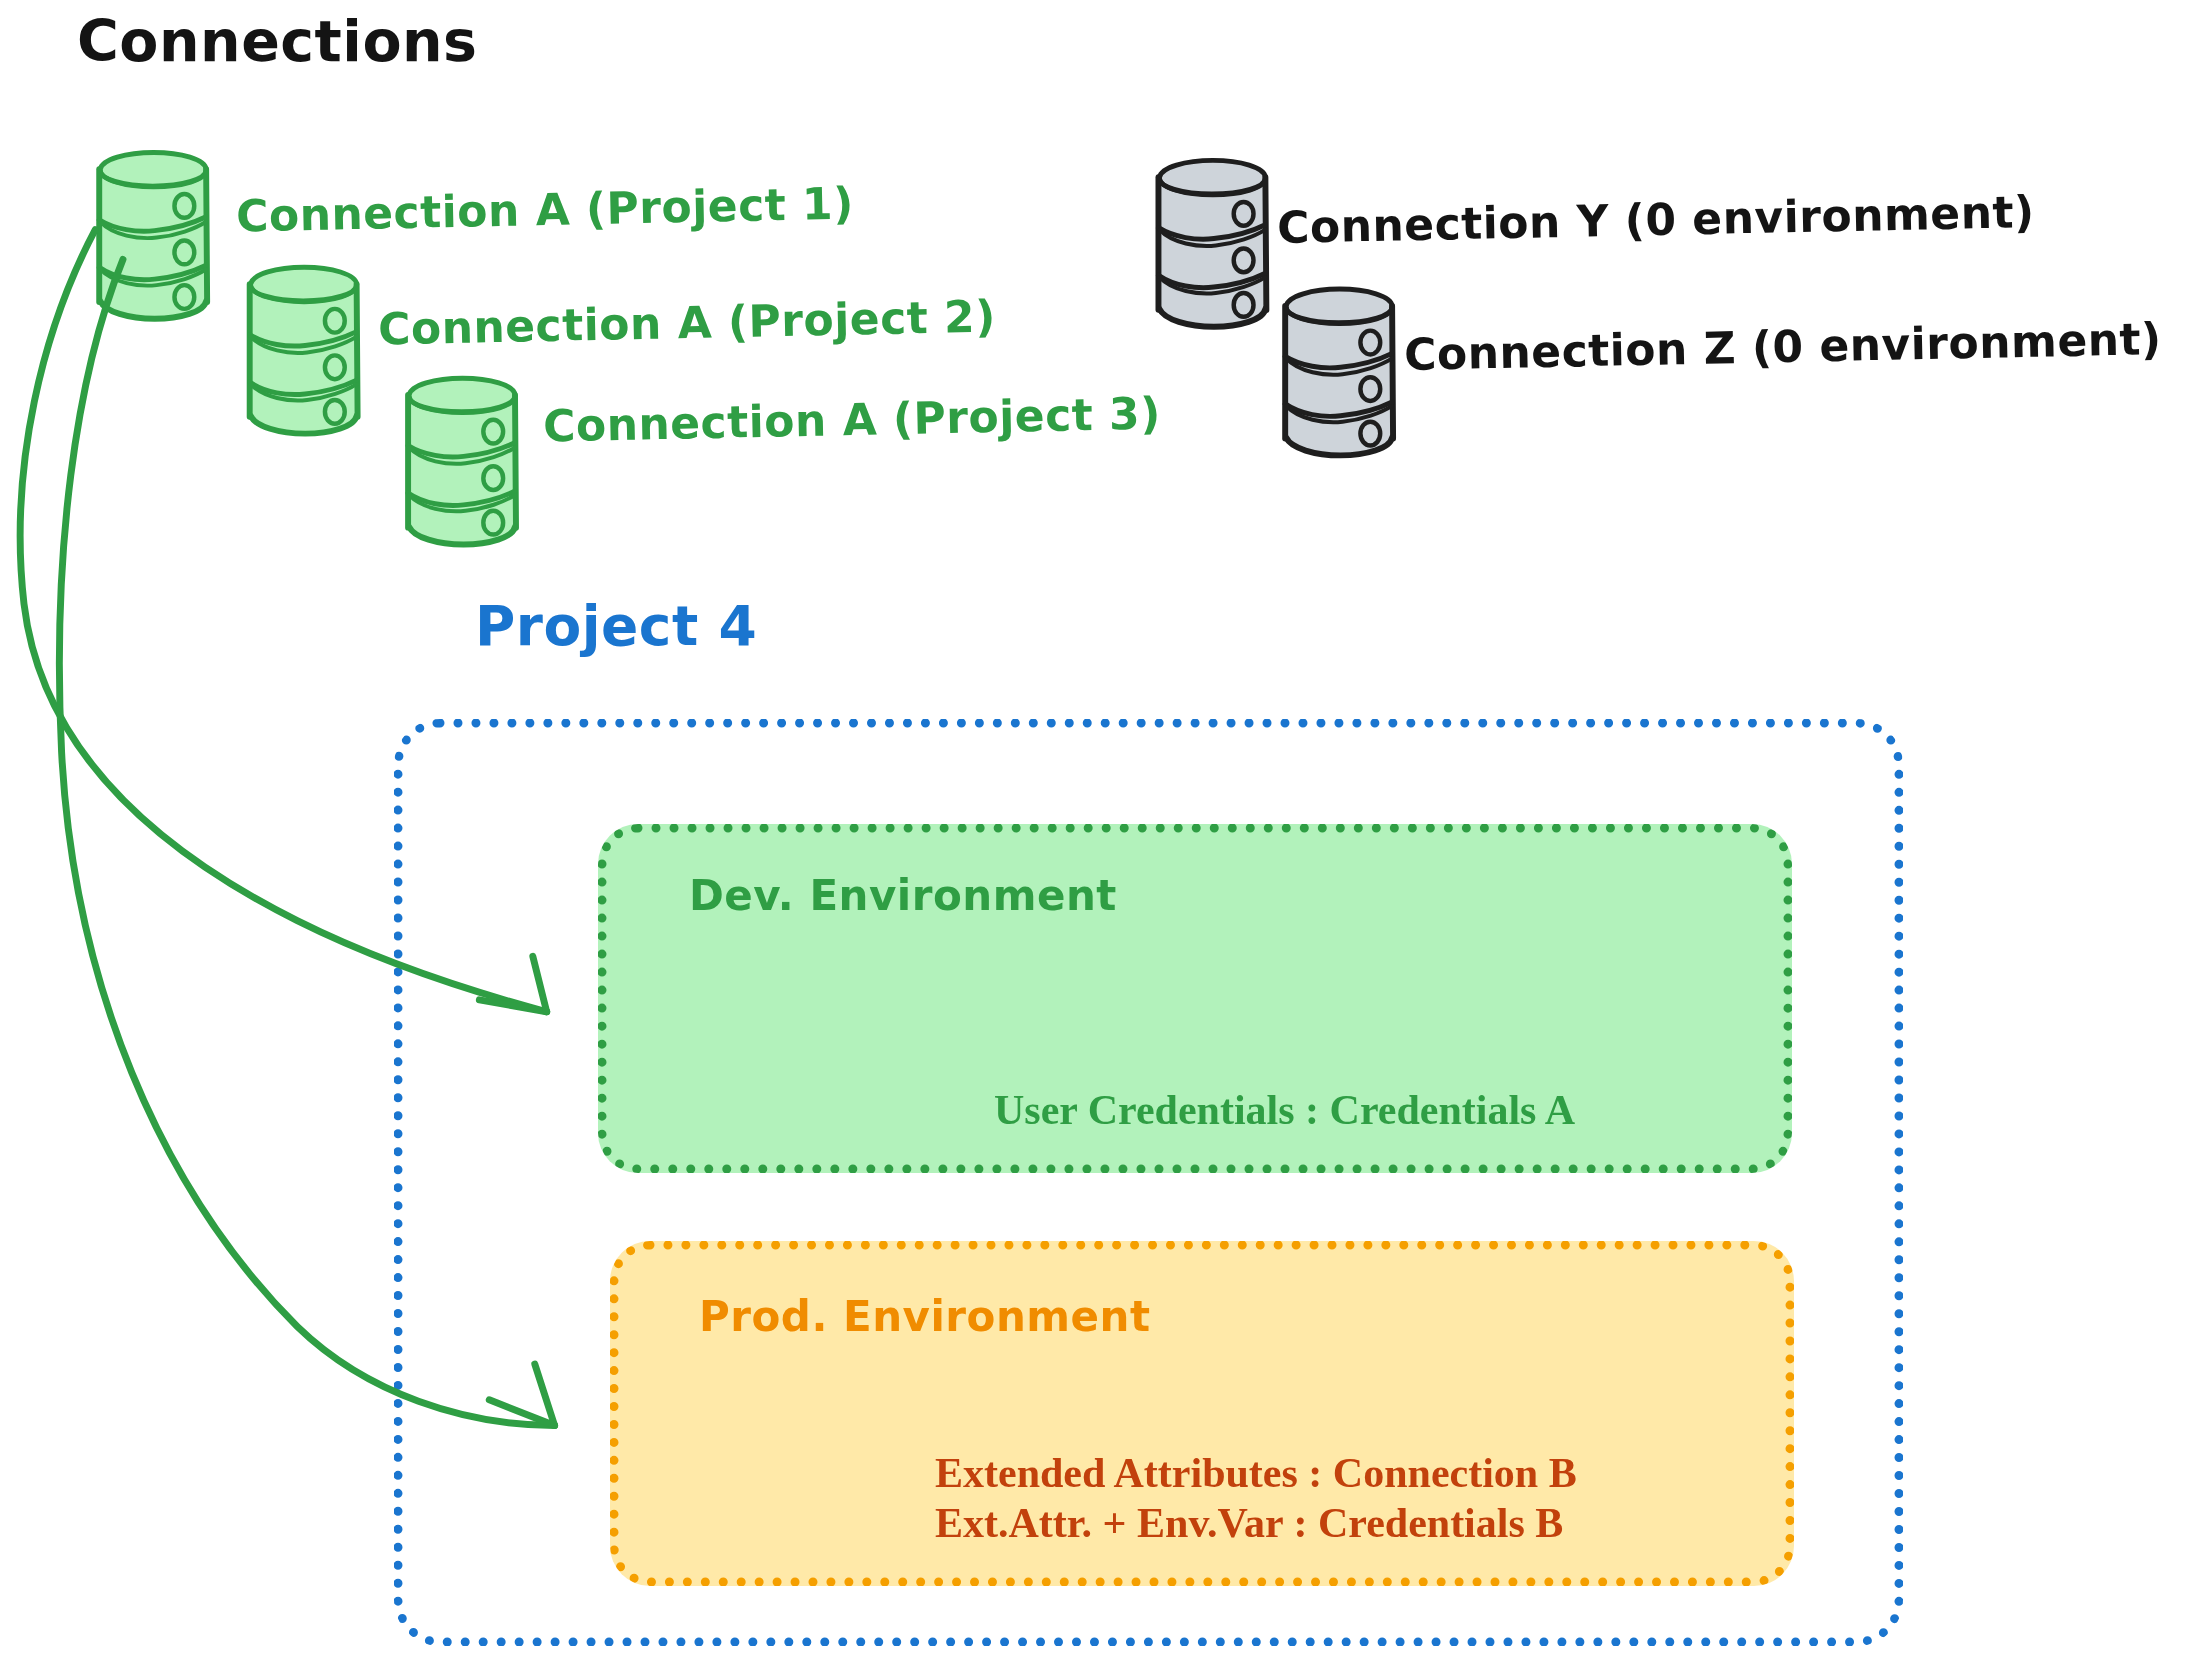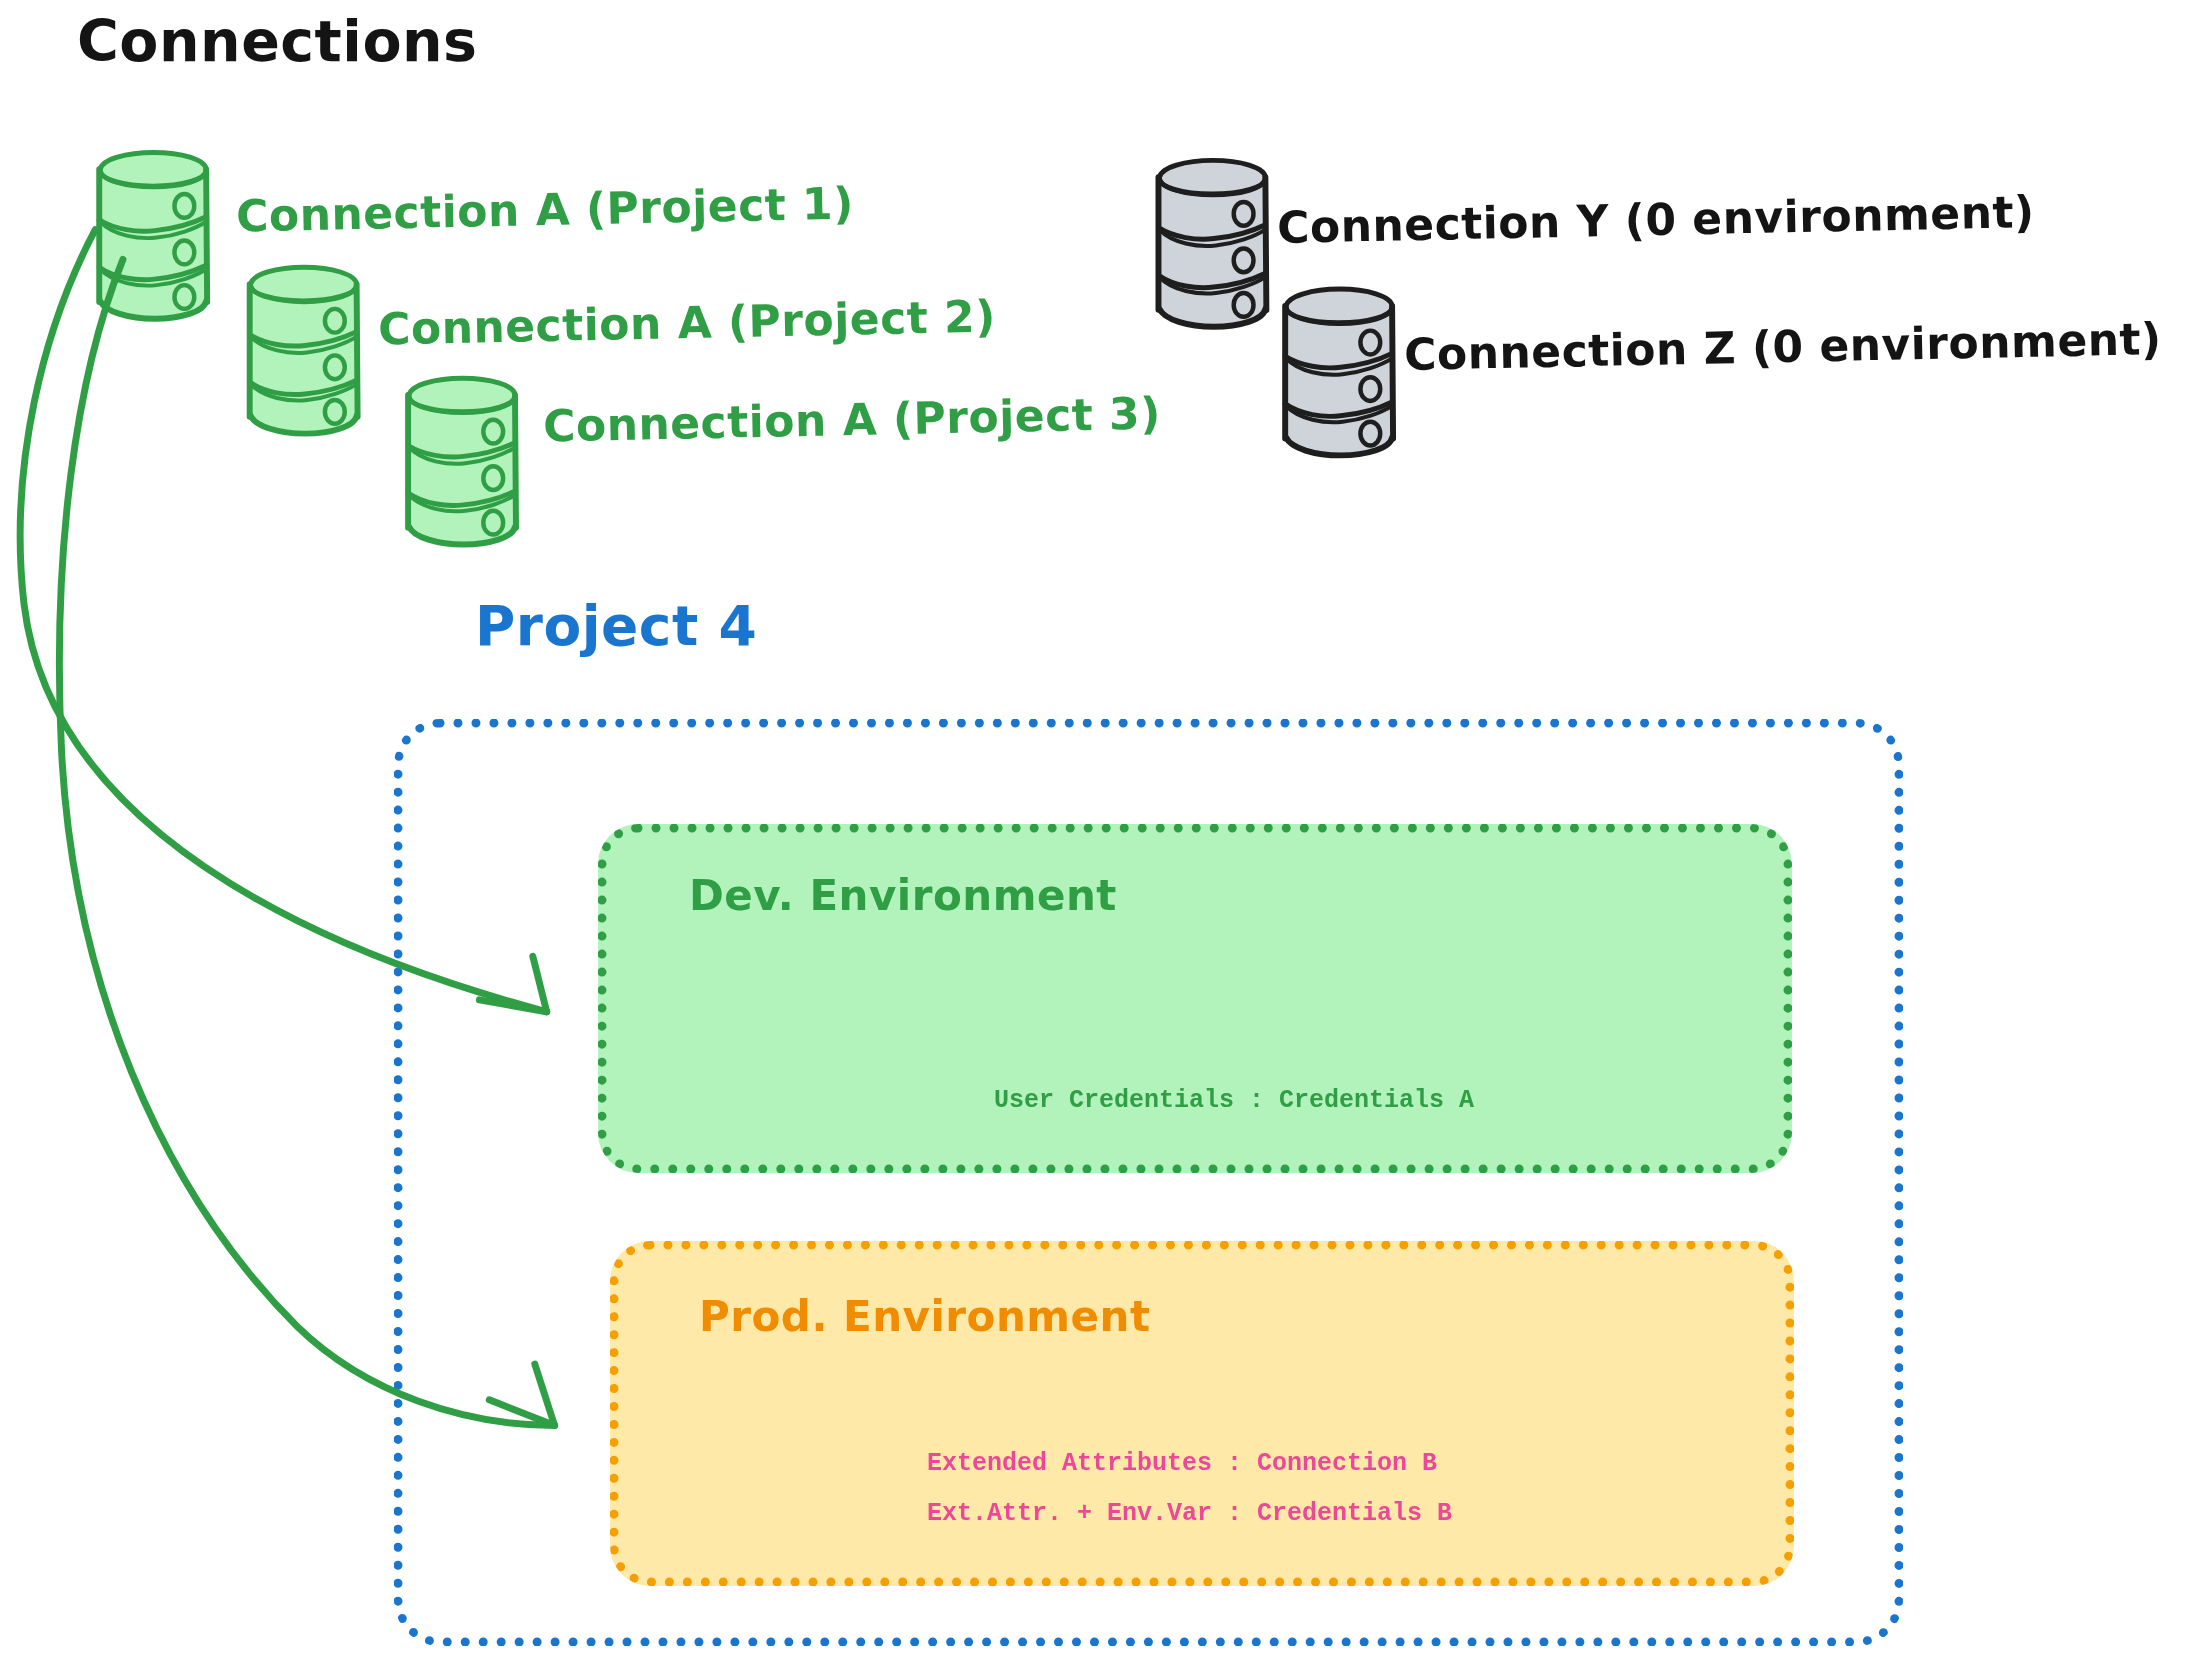--- a/index.html
+++ b/index.html
@@ -15,23 +15,23 @@
 
   .conn-label{font-size:44px;font-weight:700;white-space:nowrap;}
   .conn-label.green{color:#2f9e44;}
   .conn-label.black{color:#141414;}
 
   .env-title{font-size:42px;font-weight:700;white-space:nowrap;margin-left:30px;}
   .env-title.green{color:#2f9e44;}
   .env-title.orange{color:#f08c00;}
 
   
-  .mono{font-family:Liberation Mono, monospace;font-size:25px;font-weight:700;white-space:pre;letter-spacing:0px;}
+  .mono{font-family:Liberation Serif, serif;font-size:42px;font-weight:700;white-space:pre;letter-spacing:0px;}
   .mono.green{color:#2f9e44;}
-  .mono.red{color:#ec4899;}
+  .mono.red{color:#c2410c;margin-left:8px;}
 
   
   .dotbox{box-sizing:border-box;}
   #project-box{
     left:394px;top:719px;width:1509px;height:927px;
     border:9px dotted #1a75cf;border-radius:46px;background:transparent;
   }
   #dev-box{
     left:598px;top:824px;width:1194px;height:349px;
     border:9px dotted #2f9e44;border-radius:40px;background:#b2f2bb;

